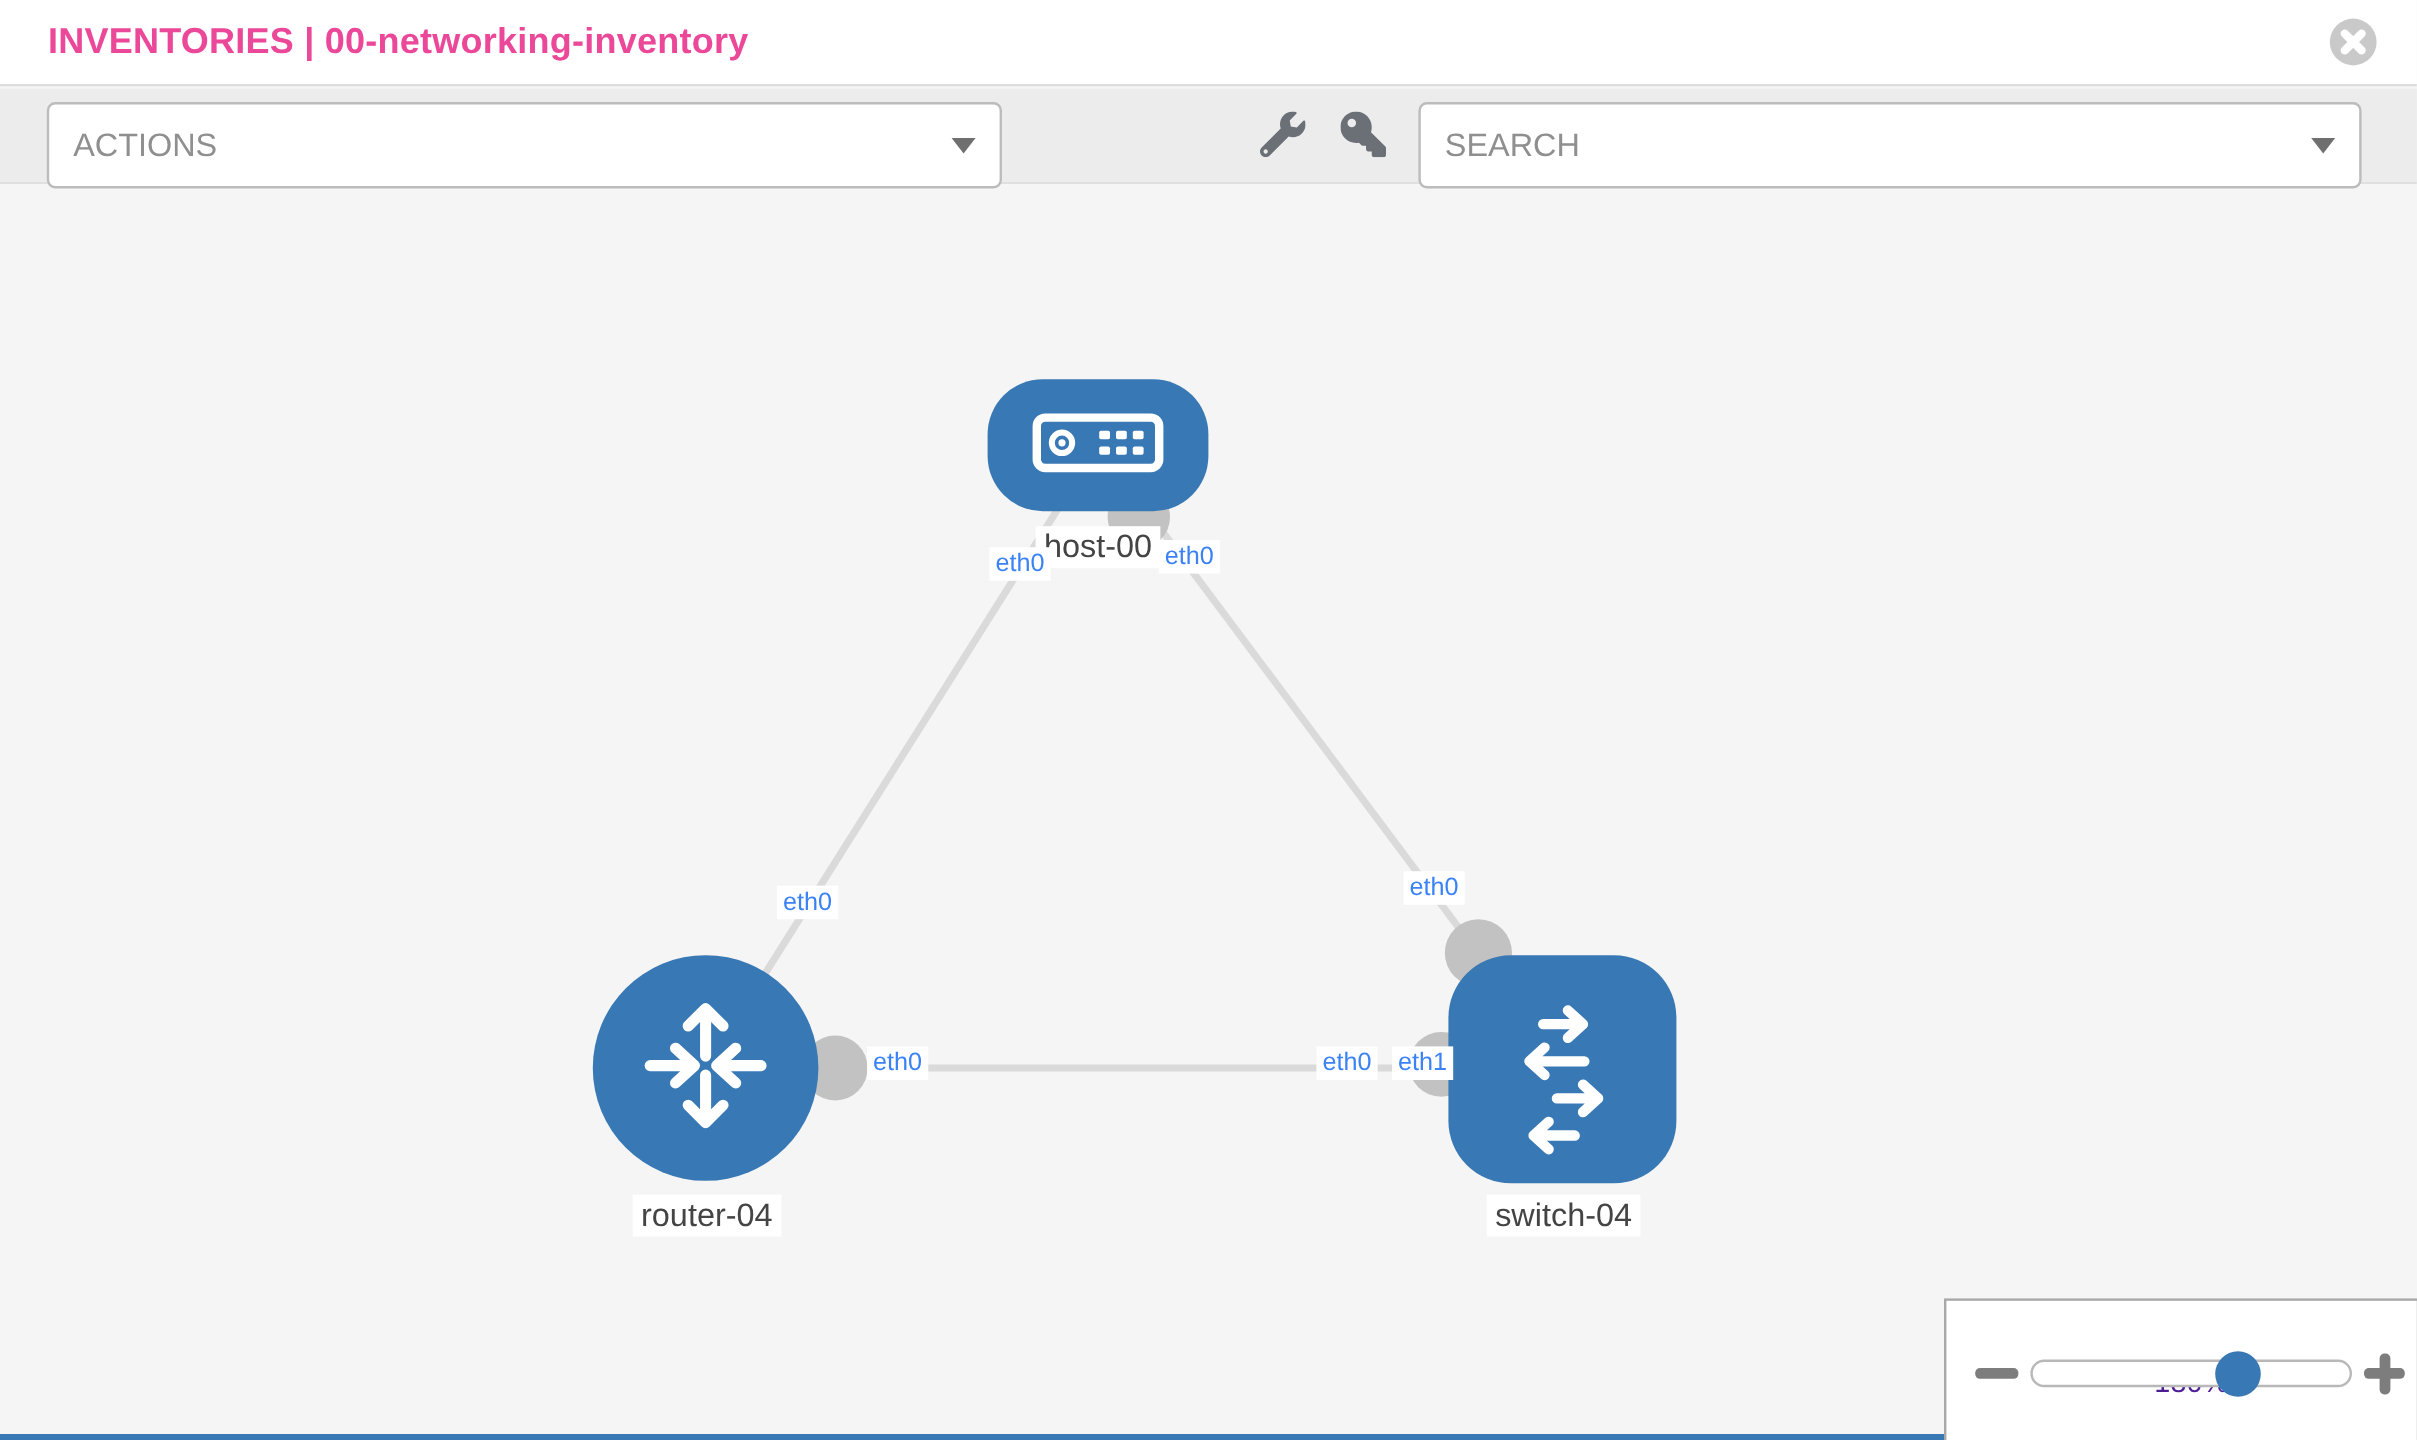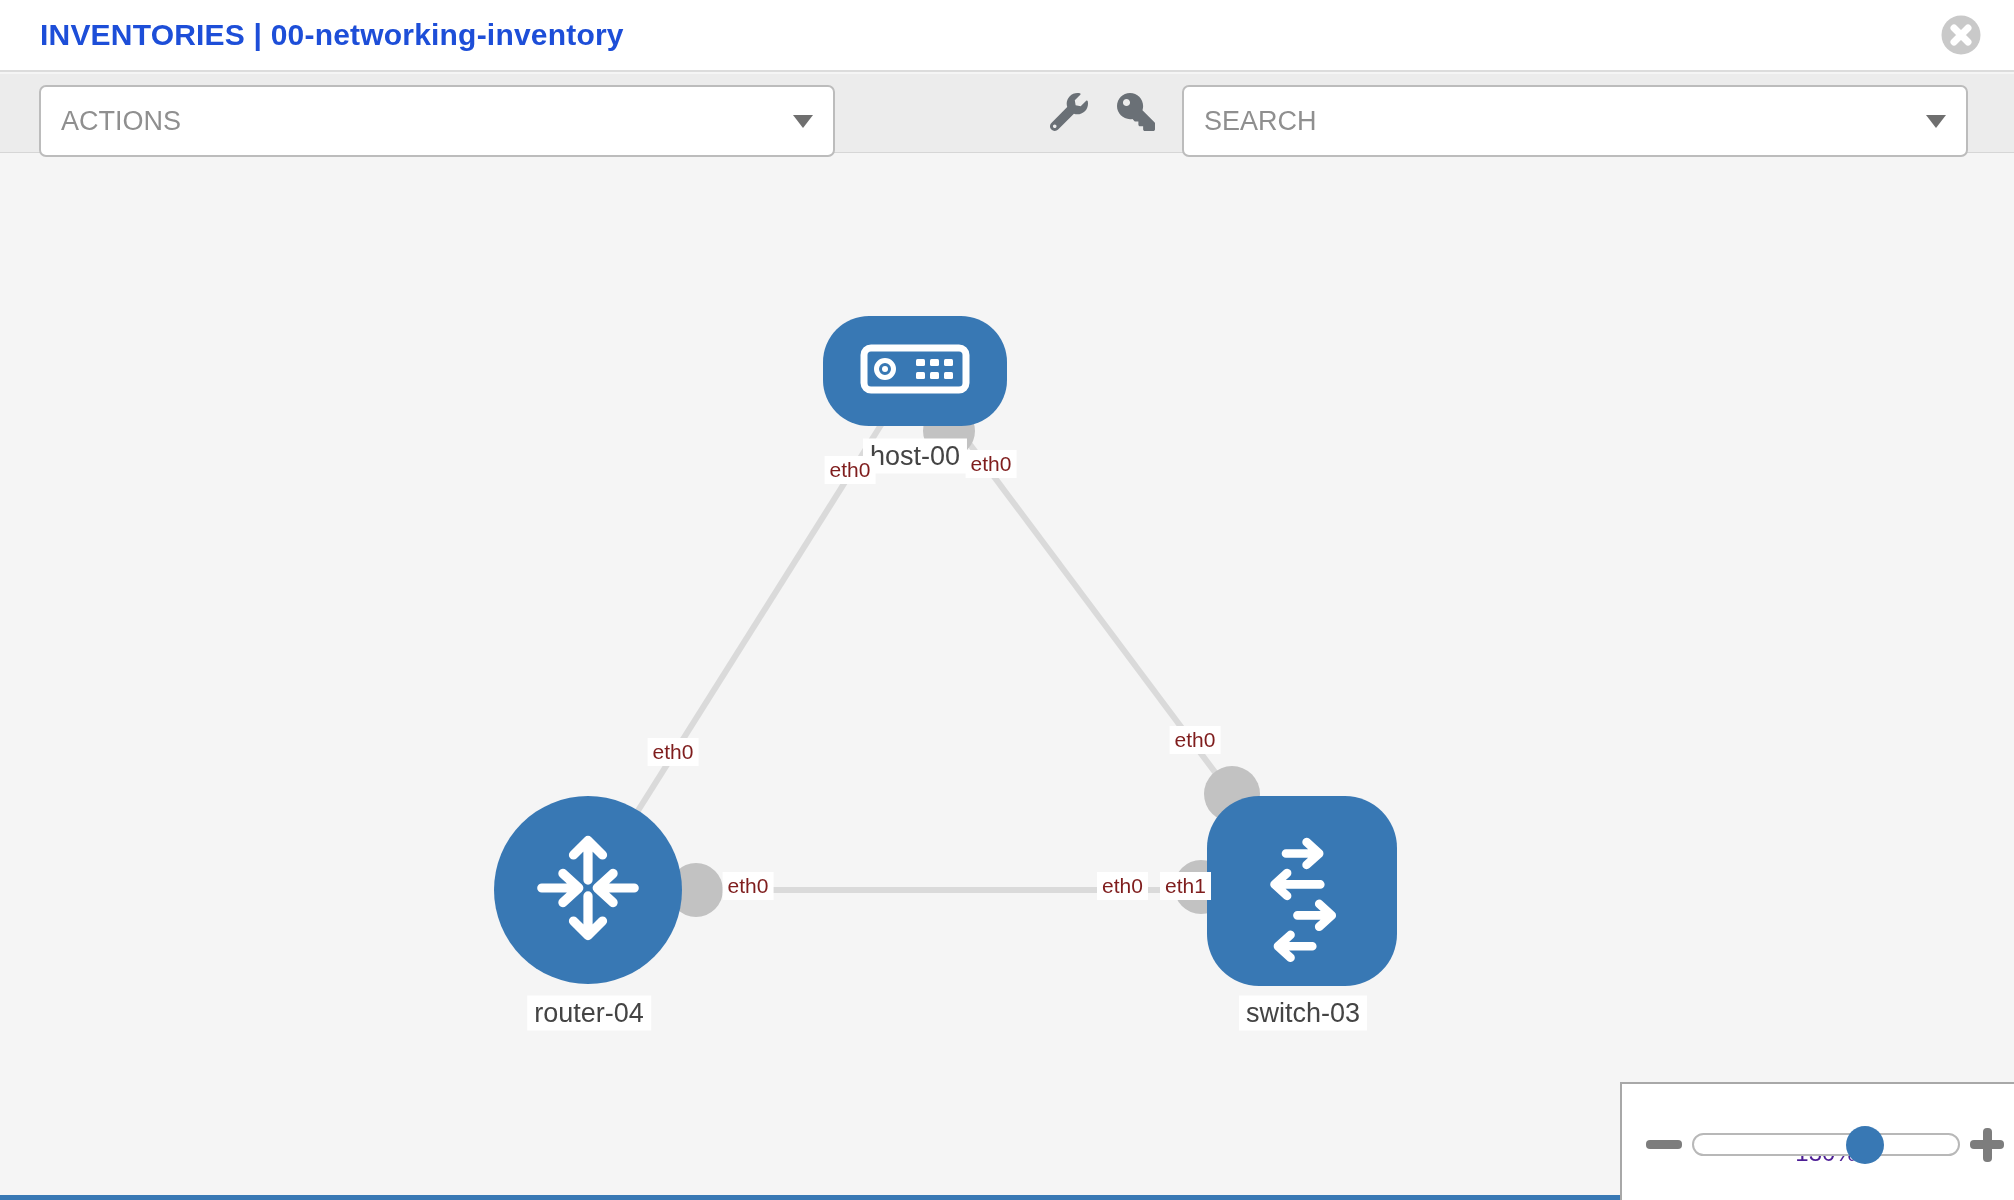--- a/index.html
+++ b/index.html
@@ -3,21 +3,21 @@
 <meta charset="utf-8">
 <style>
   * { margin:0; padding:0; box-sizing:border-box; }
   html,body { width:2014px; height:1200px; overflow:hidden;
     font-family:"Liberation Sans", sans-serif; background:#f5f5f5; }
 
   
   .header { position:absolute; left:0; top:0; width:2014px; height:72px;
     background:#ffffff; border-bottom:2px solid #dcdcdc; z-index:30; }
   .page-title { position:absolute; left:40px; top:50%; transform:translateY(-50%);
-    font-size:30px; font-weight:bold; color:#1d4ed8; letter-spacing:0.2px; }
+    font-size:30px; font-weight:bold; color:#ec4899; letter-spacing:0.2px; }
   .close-btn { position:absolute; right:33px; top:15px; width:40px; height:40px;
     cursor:pointer; }
 
   
   .toolbar { position:absolute; left:0; top:74px; width:2014px; height:79px;
     background:#ececec; border-bottom:1px solid #d6d6d6; z-index:29; }
   .select-box { position:absolute; top:11px; height:72px; background:#ffffff;
     border:2px solid #bcbcbc; border-radius:7px; display:flex; align-items:center;
     padding:0 20px; font-size:27px; color:#8f8f8f; cursor:pointer; }
   .select-box .caret { margin-left:auto; width:0; height:0;
@@ -40,21 +40,21 @@
   .node { position:absolute; background:#3878b4; display:flex;
     align-items:center; justify-content:center; cursor:pointer; z-index:5; }
   .node svg { overflow:visible; }
   .node-host   { left:823px; top:163px; width:184px; height:110px; border-radius:46px; }
   .node-router { left:494px; top:643px; width:188px; height:188px; border-radius:50%; }
   .node-switch { left:1207px; top:643px; width:190px; height:190px; border-radius:52px; }
 
   .chip { position:absolute; background:#ffffff; color:#444444; white-space:nowrap;
     padding:2px 7px; z-index:10; }
   .node-chip { font-size:27px; transform:translate(-50%,-50%); }
-  .if-chip { font-size:21px; transform:translate(-50%,-50%); padding:2px 5px; color:#7f1d1d; }
+  .if-chip { font-size:21px; transform:translate(-50%,-50%); padding:2px 5px; color:#3b82f6; }
   .if-chip-anch { transform:translateY(-50%); }
 
   
   .zoom-panel { position:absolute; left:1620px; top:929px; width:396px; height:120px;
     background:#ffffff; border:2px solid #a8a8a8; z-index:20; }
   .zoom-level { position:absolute; left:204px; top:8px; transform:translateX(-50%);
     font-size:24px; color:#4c1d95;margin-top:47px; }
   .zoom-minus { position:absolute; left:24px; top:56px; width:36px; height:9px;
     border-radius:4px; background:#7d7d7d; cursor:pointer; }
   .zoom-track { position:absolute; left:70px; top:49px; width:268px; height:23px;
@@ -157,21 +157,21 @@
         <path d="M72 48 L126 48 M108 28 L130 48 L108 68"></path>
         <path d="M132 102 L56 102 M74 82 L52 102 L74 122"></path>
         <path d="M92 156 L148 156 M130 136 L152 156 L130 176"></path>
         <path d="M118 210 L62 210 M80 190 L58 210 L80 230"></path>
       </svg>
     </span>
   </div>
 
   <div class="chip node-chip" style="left:915px; top:303px;">host-00</div>
   <div class="chip node-chip" style="left:589px; top:860px;">router-04</div>
-  <div class="chip node-chip" style="left:1303px; top:860px;">switch-03</div>
+  <div class="chip node-chip" style="left:1303px; top:860px;">switch-04</div>
 
   <div class="chip if-chip" style="left:850px; top:317px;">eth0</div>
   <div class="chip if-chip" style="left:991px; top:311px;">eth0</div>
   <div class="chip if-chip" style="left:673px; top:599px;">eth0</div>
   <div class="chip if-chip" style="left:1195px; top:587px;">eth0</div>
   <div class="chip if-chip" style="left:748px; top:733px;">eth0</div>
   <div class="chip if-chip if-chip-anch" style="left:1097px; top:733px;">eth0</div>
   <div class="chip if-chip if-chip-anch" style="left:1160px; top:733px;">eth1</div>
 
   <div class="zoom-panel">

